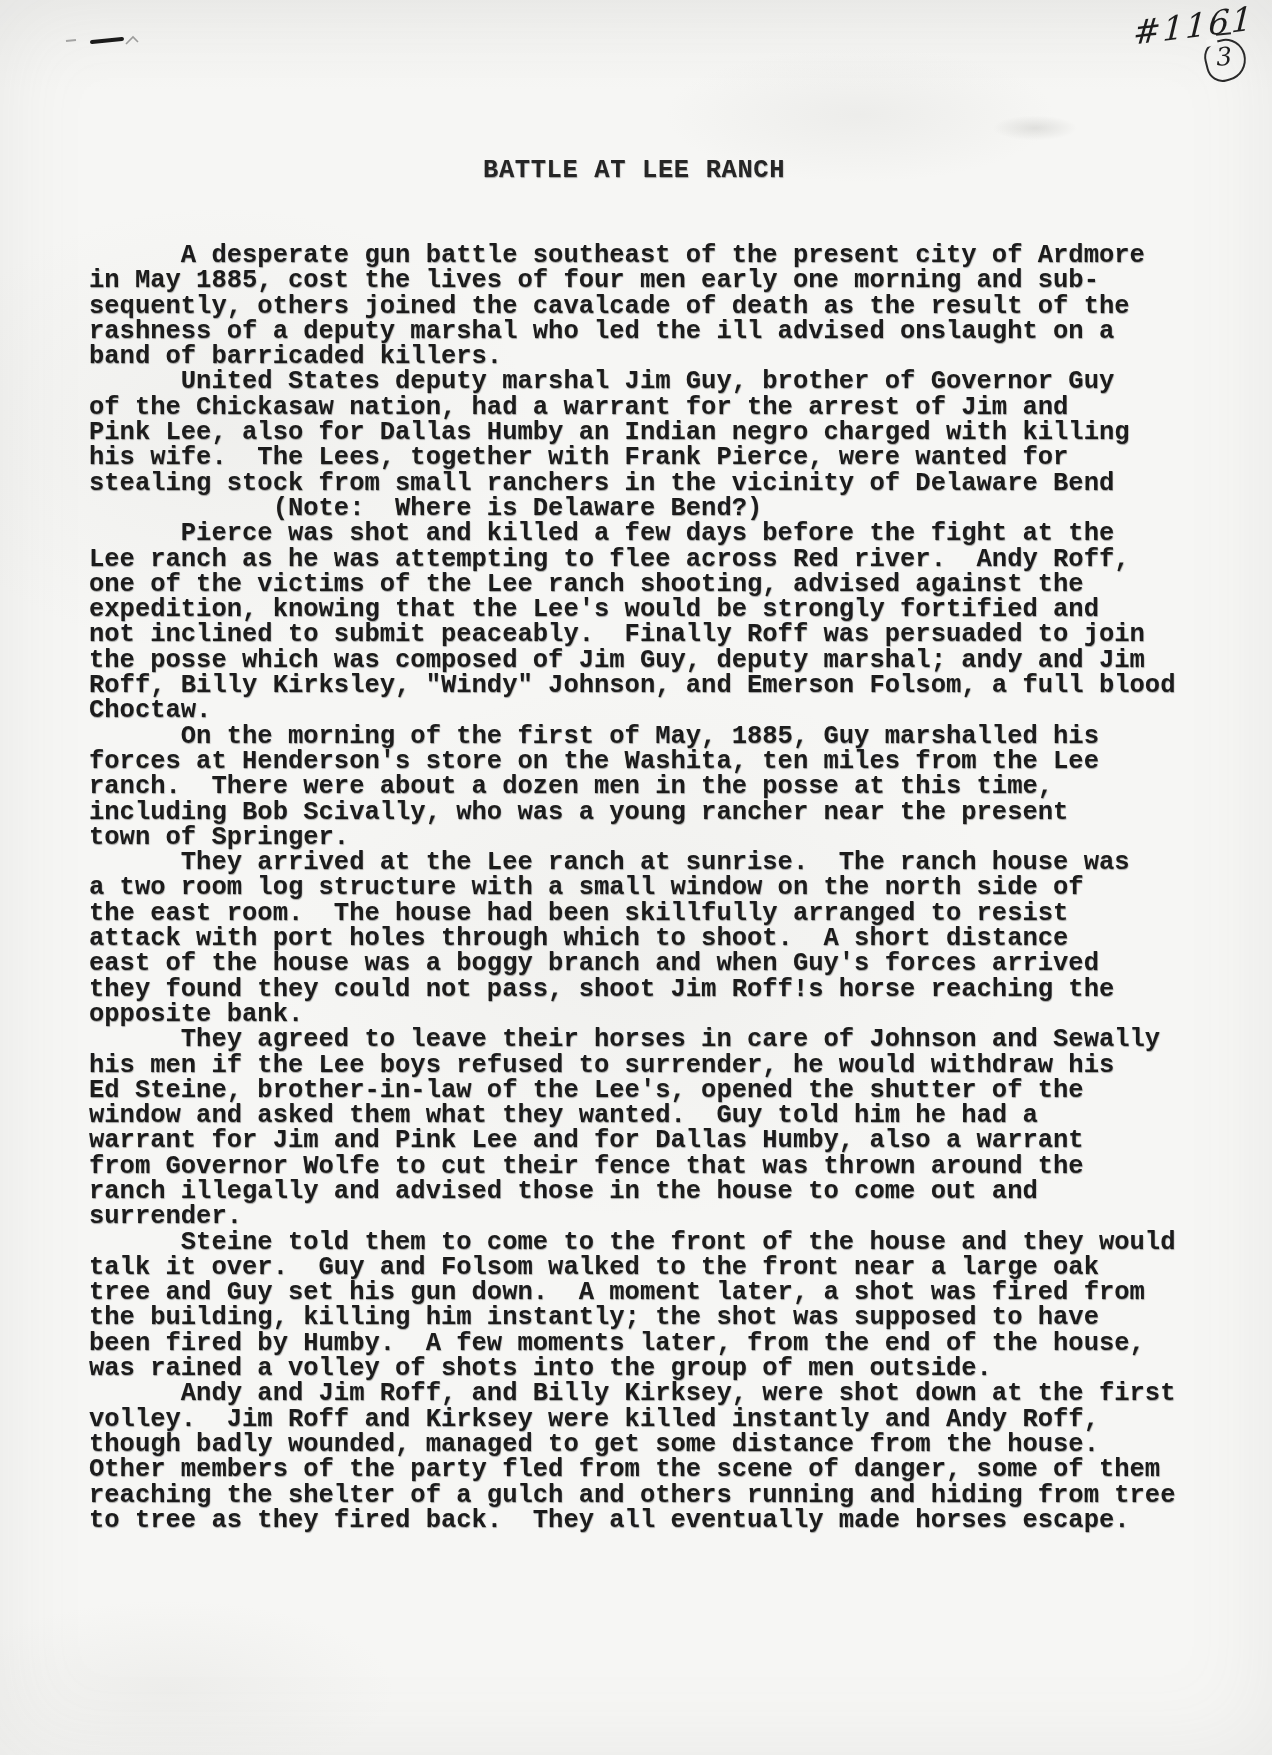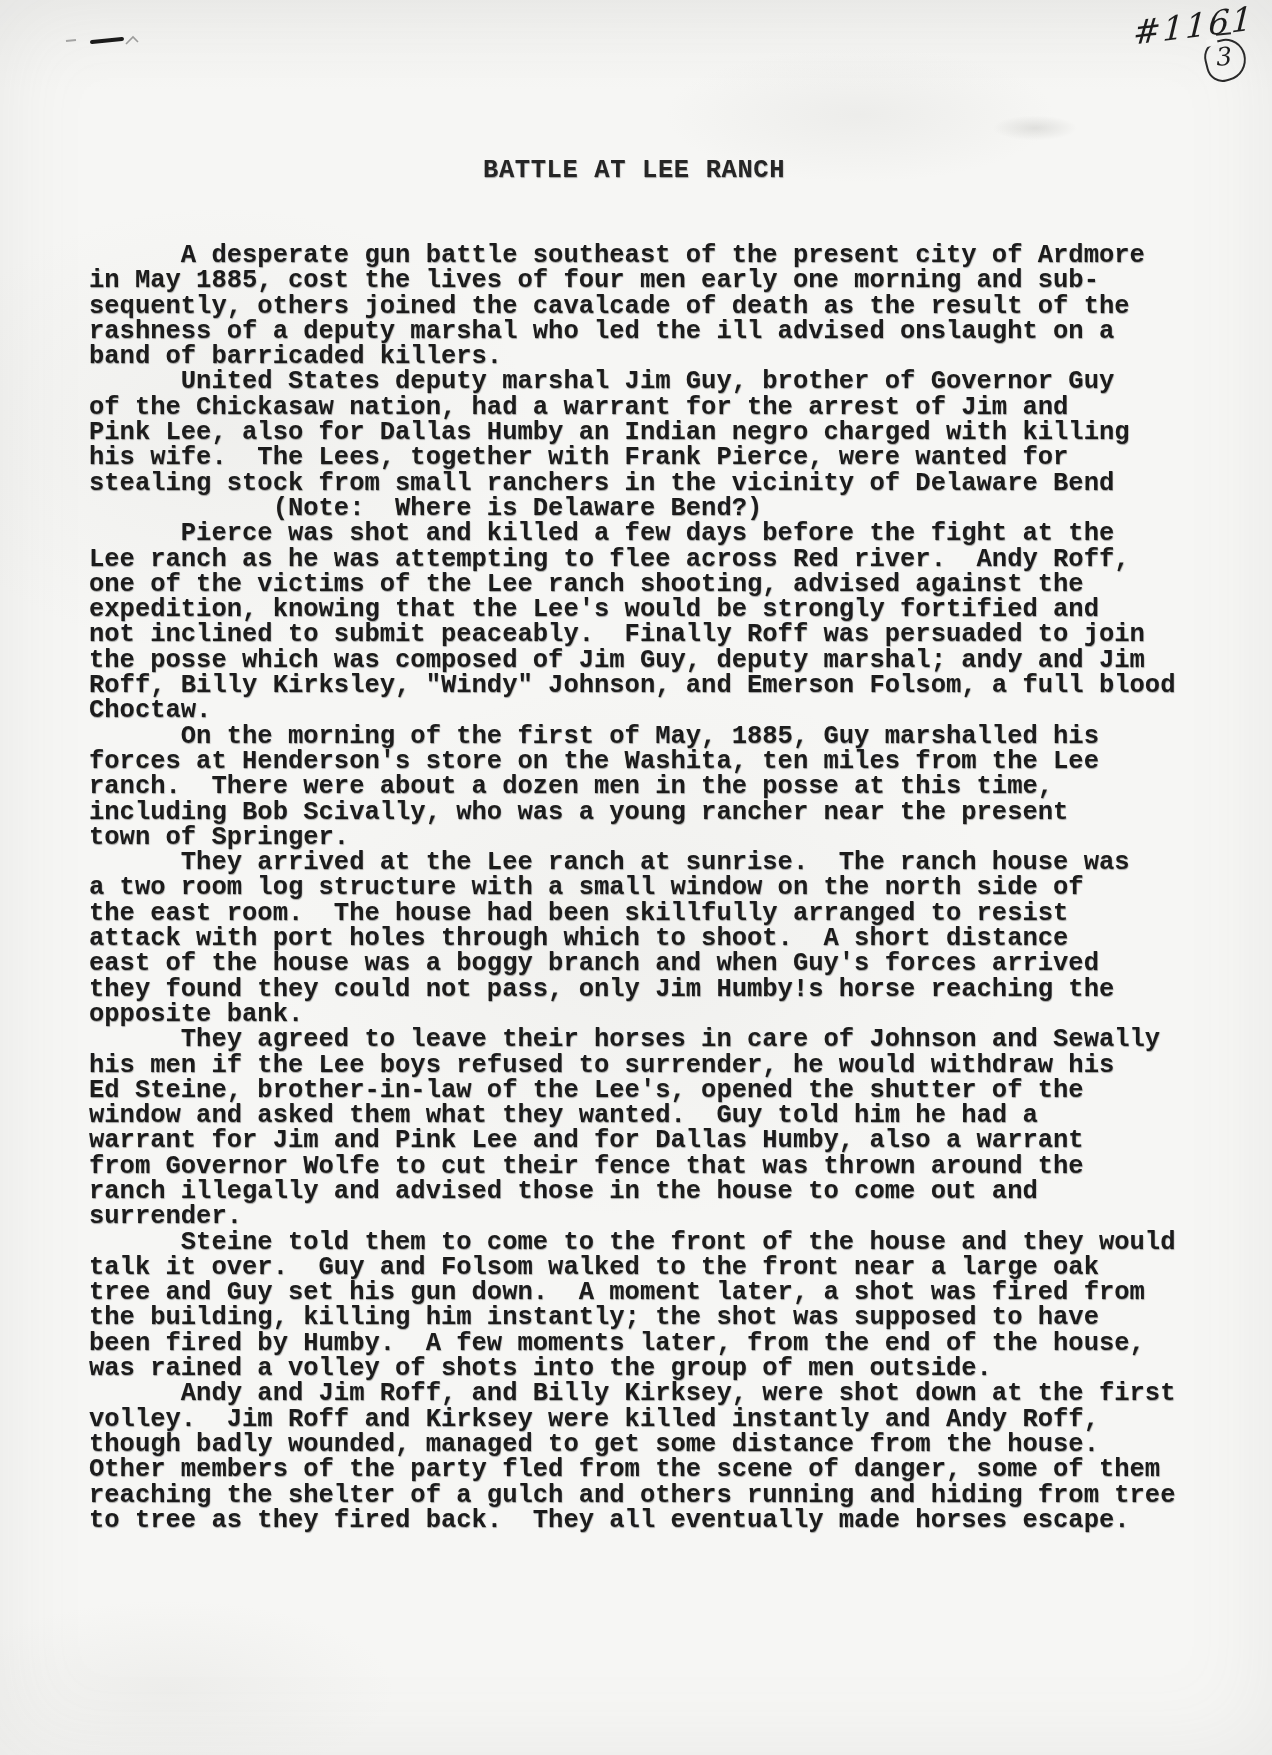--- a/index.html
+++ b/index.html
@@ -138,21 +138,21 @@
       <div class="line">      On the morning of the first of May, 1885, Guy marshalled his</div>
       <div class="line">forces at Henderson's store on the Washita, ten miles from the Lee</div>
       <div class="line">ranch.  There were about a dozen men in the posse at this time,</div>
       <div class="line">including Bob Scivally, who was a young rancher near the present</div>
       <div class="line">town of Springer.</div>
       <div class="line">      They arrived at the Lee ranch at sunrise.  The ranch house was</div>
       <div class="line">a two room log structure with a small window on the north side of</div>
       <div class="line">the east room.  The house had been skillfully arranged to resist</div>
       <div class="line">attack with port holes through which to shoot.  A short distance</div>
       <div class="line">east of the house was a boggy branch and when Guy's forces arrived</div>
-      <div class="line">they found they could not pass, only Jim Humby!s horse reaching the</div>
+      <div class="line">they found they could not pass, shoot Jim Roff!s horse reaching the</div>
       <div class="line">opposite bank.</div>
       <div class="line">      They agreed to leave their horses in care of Johnson and Sewally</div>
       <div class="line">his men if the Lee boys refused to surrender, he would withdraw his</div>
       <div class="line">Ed Steine, brother-in-law of the Lee's, opened the shutter of the</div>
       <div class="line">window and asked them what they wanted.  Guy told him he had a</div>
       <div class="line">warrant for Jim and Pink Lee and for Dallas Humby, also a warrant</div>
       <div class="line">from Governor Wolfe to cut their fence that was thrown around the</div>
       <div class="line">ranch illegally and advised those in the house to come out and</div>
       <div class="line">surrender.</div>
       <div class="line">      Steine told them to come to the front of the house and they would</div>

